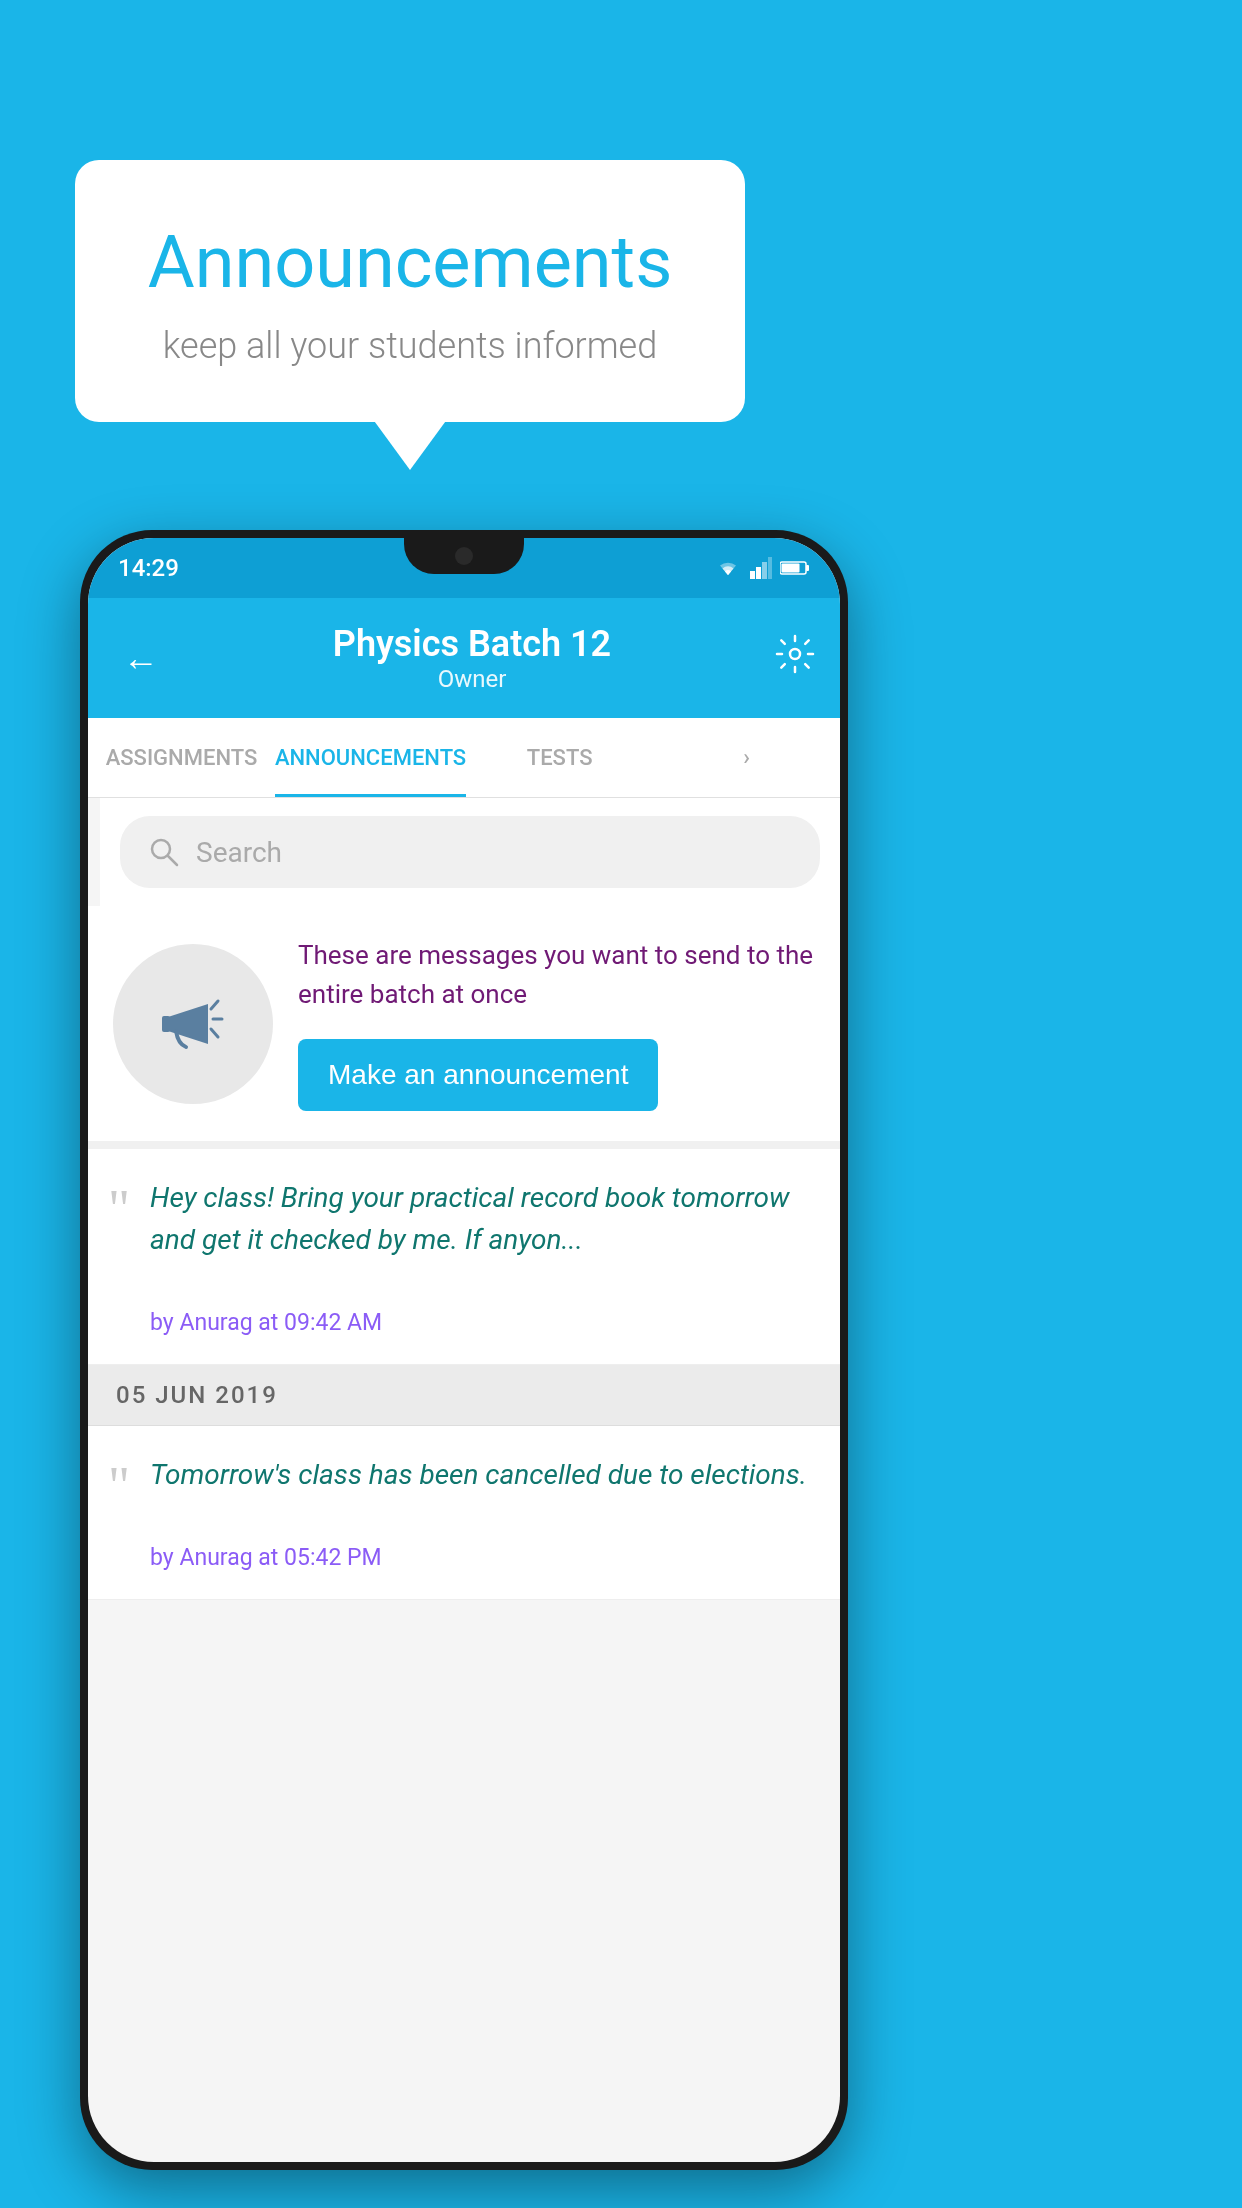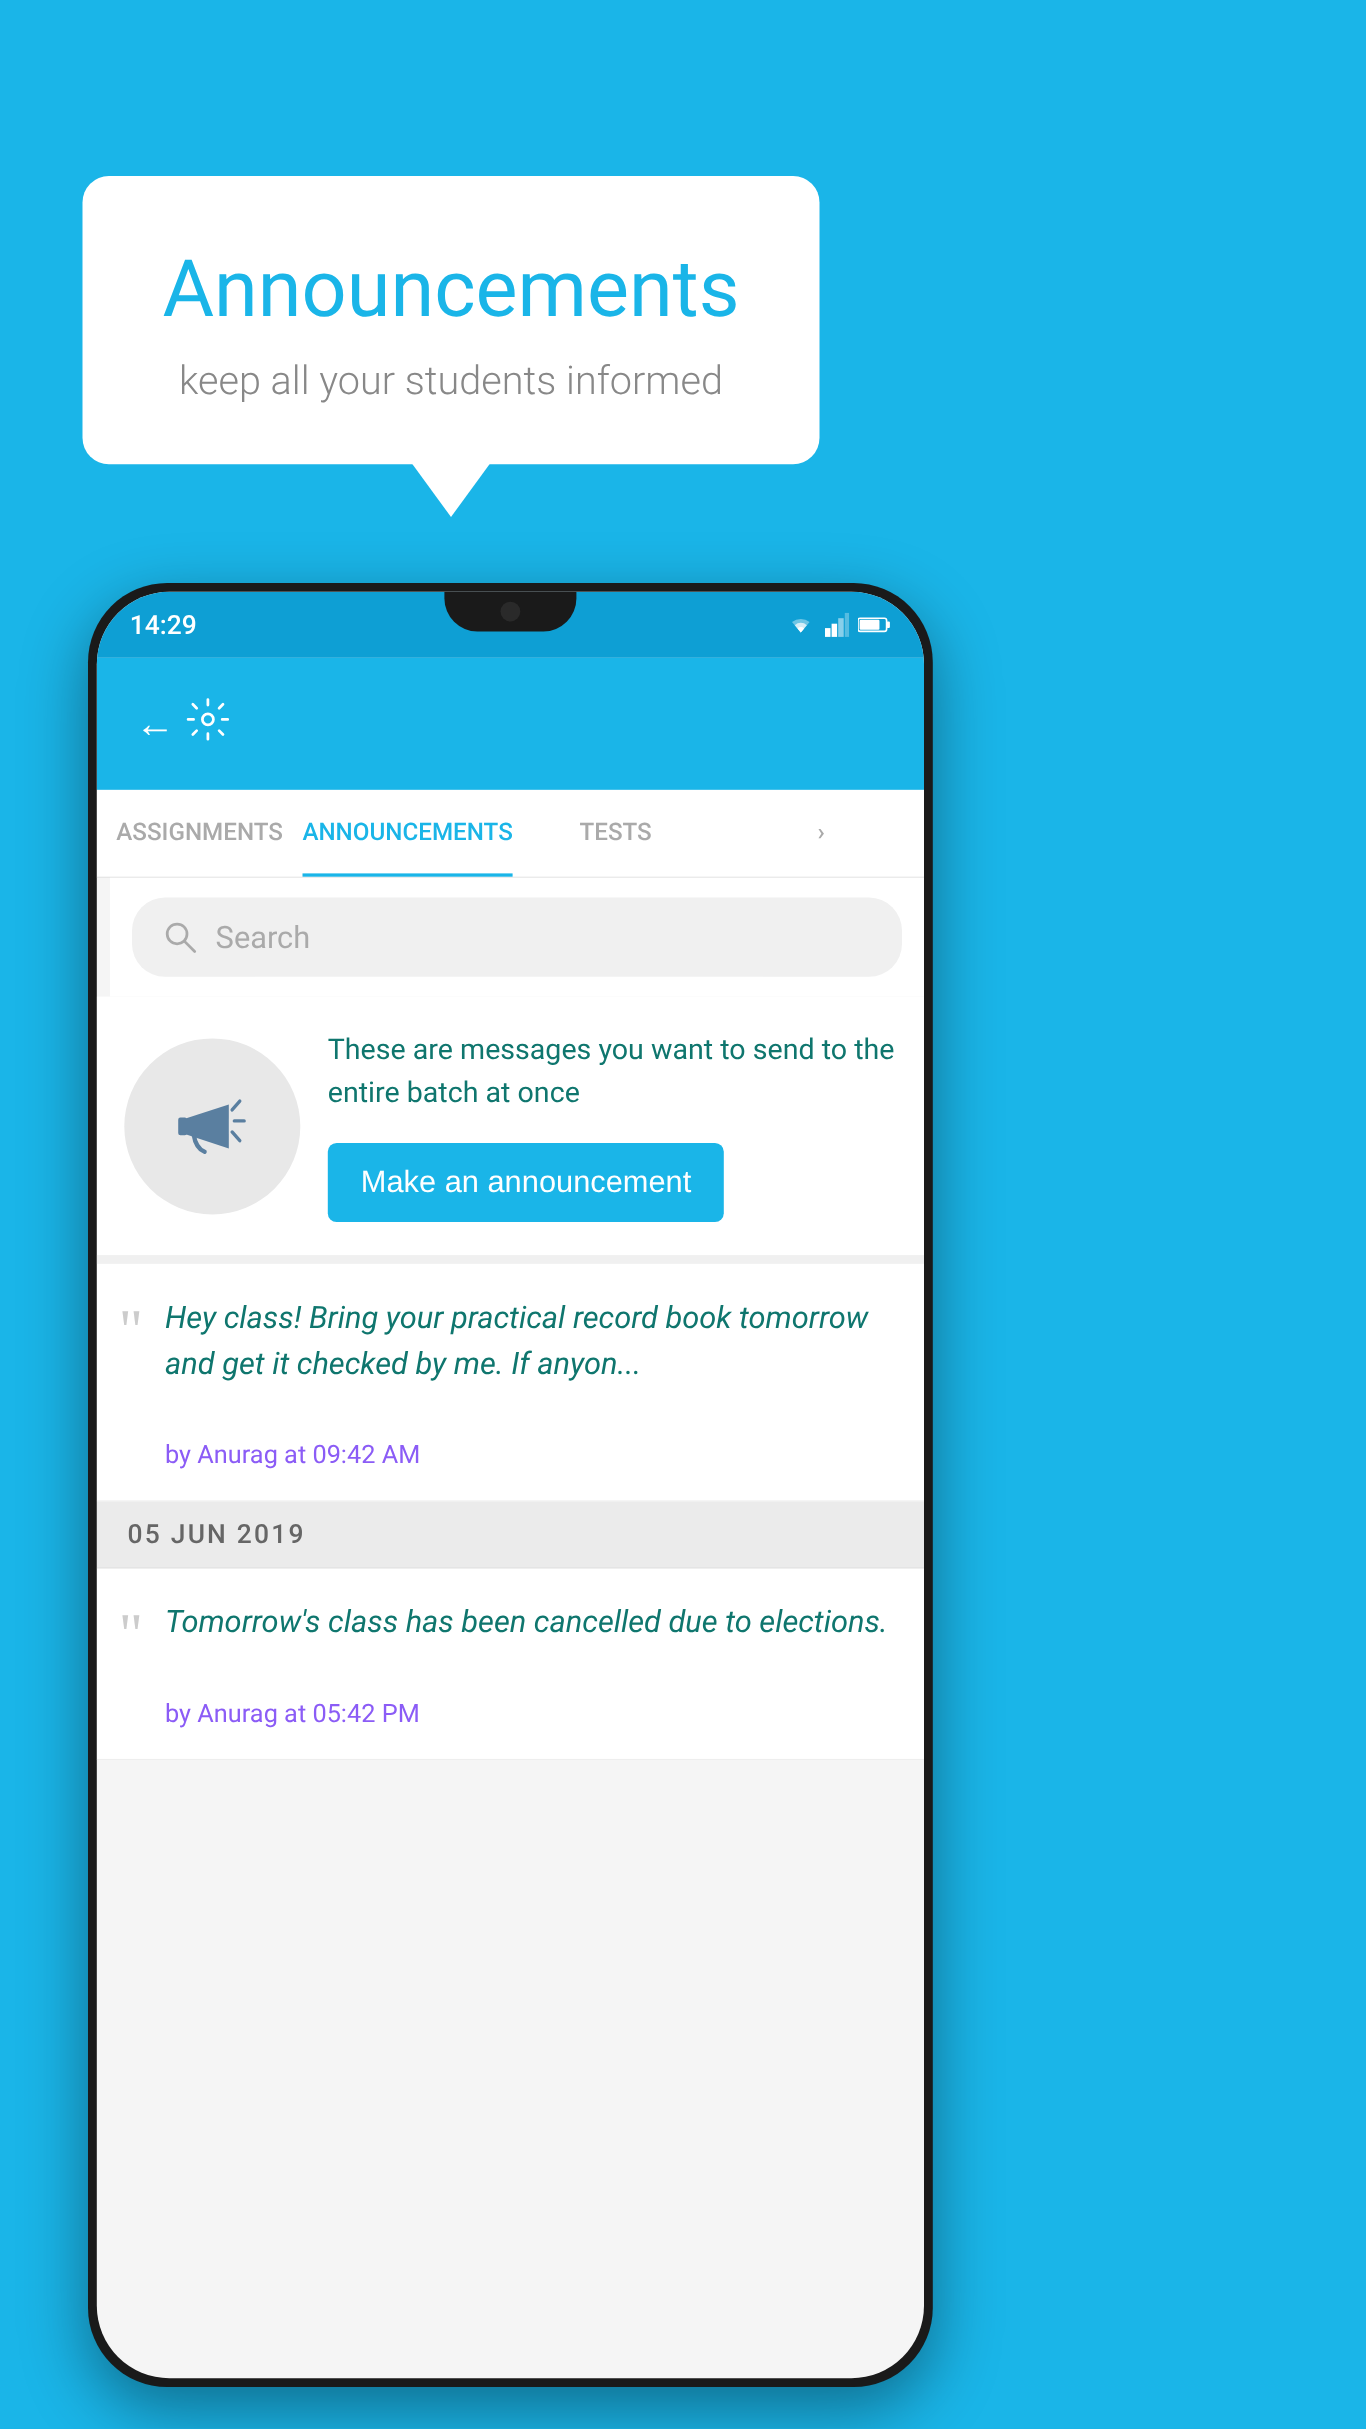--- a/index.html
+++ b/index.html
@@ -239,21 +239,21 @@
       align-items: center;
       justify-content: center;
     }
 
     .announce-right {
       flex: 1;
     }
 
     .announce-desc {
       font-size: 26px;
-      color: #0f766e;
+      color: #701a75;
       line-height: 1.5;
       margin-bottom: 25px;
     }
 
     .make-announcement-btn {
       background: #1ab5e8;
       color: white;
       border: none;
       border-radius: 8px;
       padding: 20px 30px;
@@ -343,20 +343,24 @@
         <svg width="30" height="16" viewBox="0 0 30 16">
           <rect x="0" y="2" width="26" height="12" rx="2" stroke="white" stroke-width="1.5" fill="none"></rect>
           <rect x="26" y="5" width="3" height="6" rx="1" fill="white"></rect>
           <rect x="1.5" y="3.5" width="18" height="9" rx="1" fill="white"></rect>
         </svg>
       </div>
     </div>
 
     <div class="app-header">
       <div class="back-btn">←</div>
+      <div class="header-center">
+        <div class="header-title">Physics Batch 12</div>
+        <div class="header-subtitle">Owner</div>
+      </div>
       <div class="settings-btn">
         <svg width="40" height="40" viewBox="0 0 40 40" fill="none">
           <circle cx="20" cy="20" r="5" stroke="white" stroke-width="2.5"></circle>
           <path d="M20 2v5M20 33v5M2 20h5M33 20h5M6.3 6.3l3.5 3.5M30.2 30.2l3.5 3.5M6.3 33.7l3.5-3.5M30.2 9.8l3.5-3.5" stroke="white" stroke-width="2.5" stroke-linecap="round"></path>
         </svg>
       </div>
     </div>
 
     <div class="tabs-bar">
       <div class="tab-item">

